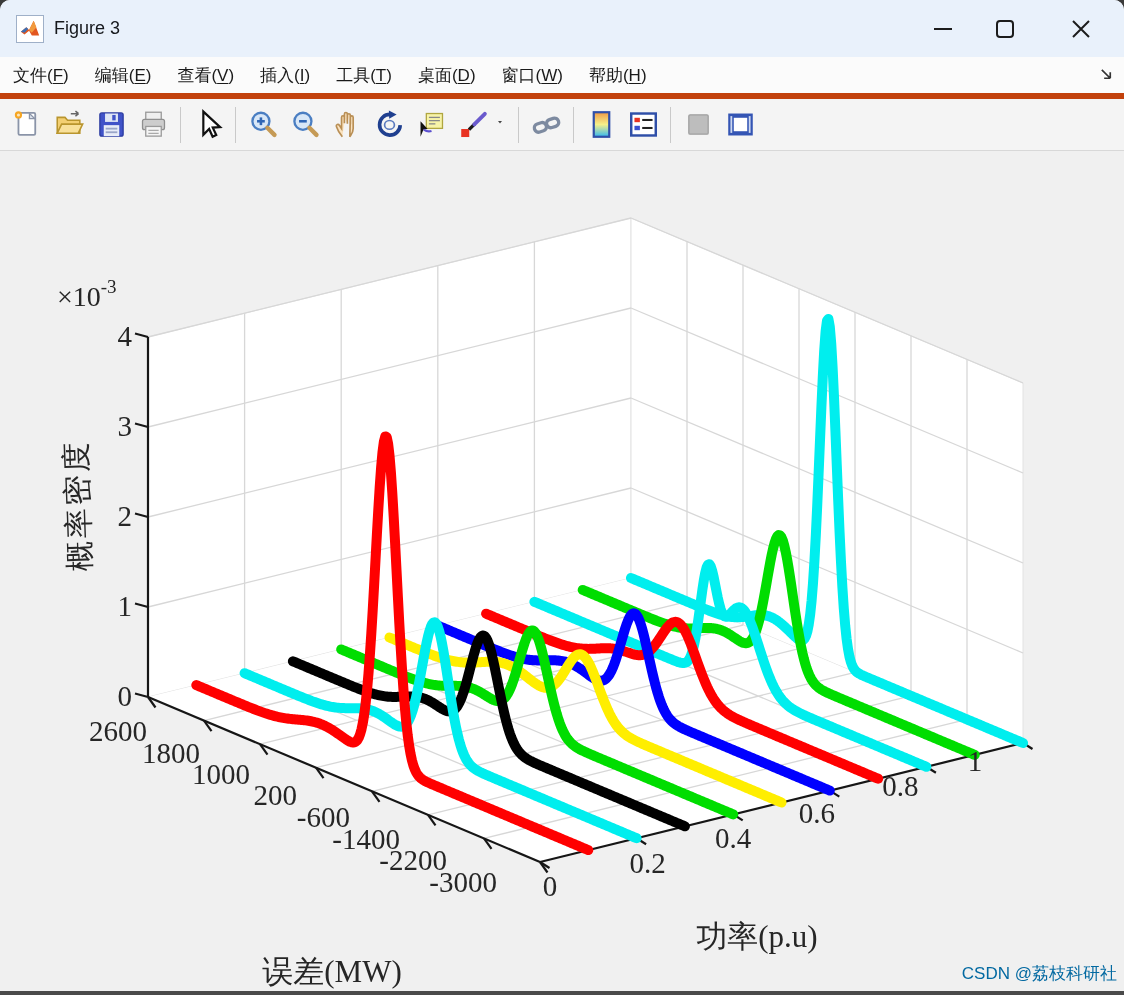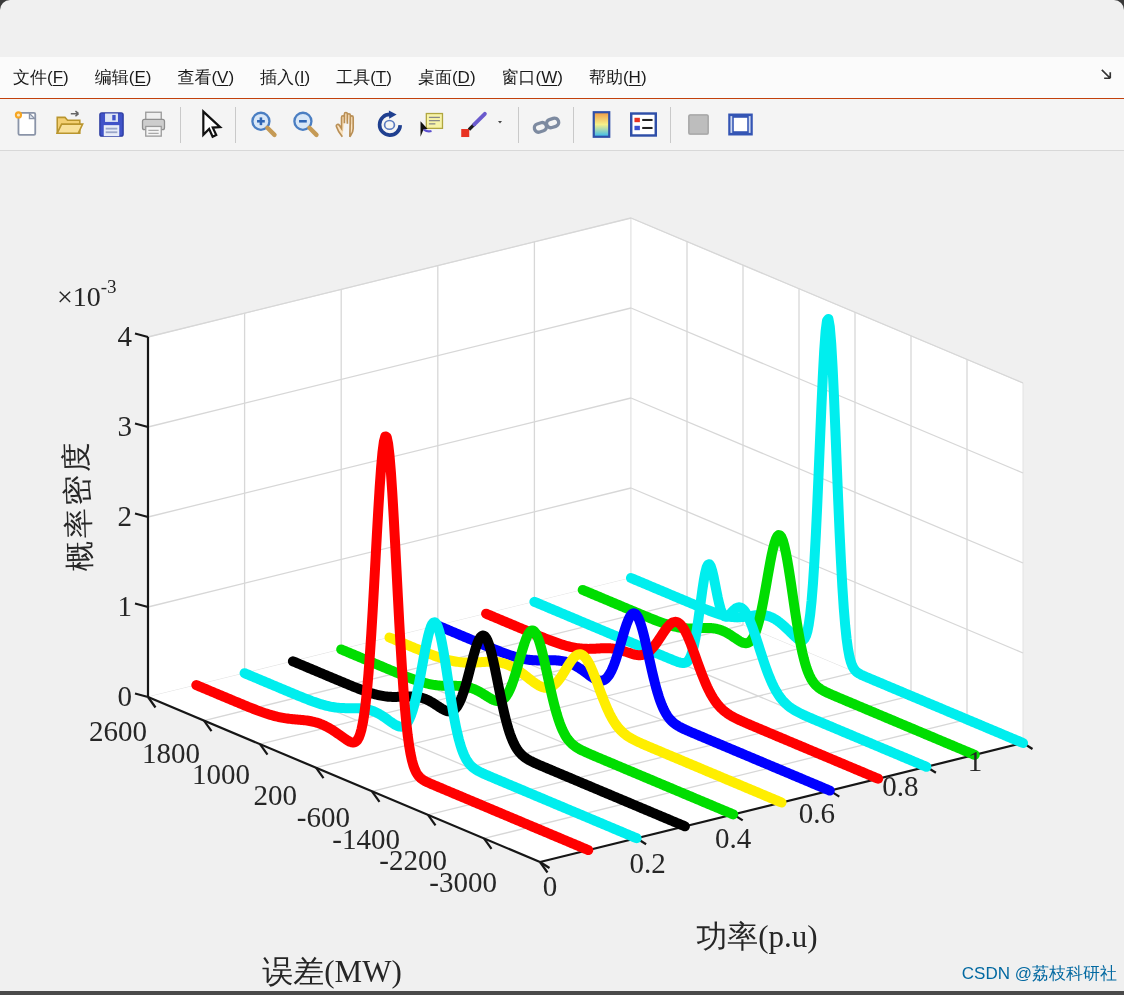--- a/index.html
+++ b/index.html
@@ -11,21 +11,21 @@
               background:#e9f1fb; display:flex; align-items:center; }
   .app-icon { width:28px; height:28px; margin-left:16px; background:#fff;
               border:1px solid #9fb0c8; display:flex; align-items:center; justify-content:center; }
   .title-text { margin-left:10px; font-size:18px; color:#16181c; }
   .win-controls { position:absolute; right:0; top:0; height:57px; display:flex; align-items:center; }
   .wbtn { width:62px; height:57px; display:flex; align-items:center; justify-content:center;
           cursor:default; color:#1c1c1c; }
   .wbtn svg { display:block; }
   
   .menubar { position:absolute; left:0; top:57px; width:100%; height:42px; background:#fbfbfb;
-             border-bottom:1px solid #c2410c; display:flex; align-items:center;
+             border-bottom:6px solid #c2410c; display:flex; align-items:center;
              font-size:17px; color:#1a1a1a;text-align:center; }
   .menu-item { padding:4px 13px; white-space:nowrap; }
   .menu-item u { text-underline-offset:2px; }
   .menu-overflow { position:absolute; right:10px; top:10px; color:#333; }
   
   .toolbar { position:absolute; left:0; top:99px; width:100%; height:52px; background:#f4f4f4;
              border-bottom:1px solid #d8d8d8; display:flex; align-items:center; padding-left:6px; }
   .tbtn { width:42px; height:42px; display:flex; align-items:center; justify-content:center; }
   .tbtn.narrow { width:18px; }
   .tbtn svg { width:31px; height:31px; }
@@ -36,20 +36,47 @@
   .figure-area svg text { font-family:"Liberation Serif", serif; fill:#262626; }
   .watermark { position:absolute; right:7px; bottom:6px; font-size:17px; color:#0369a1;
                font-family:"Liberation Sans", sans-serif; }
   .bottom-strip { position:absolute; left:0; bottom:0; width:100%; height:4px; background:#4a4a4a; }
 </style>
 </head>
 <body>
 
 <div class="window">
 
+  <div class="titlebar">
+    <div class="app-icon">
+      <svg width="22" height="22" viewBox="0 0 24 24">
+        <path d="M2 15 L8 10 L11 13 L16 3 L22 19 L14 19 L11 14 L6 18 Z" fill="#e2561f"></path>
+        <path d="M2 15 L8 10 L10 12 L6 16 Z" fill="#3b6fb5"></path>
+        <path d="M16 3 L19 10 L14 16 L11 13 Z" fill="#f19a3e"></path>
+      </svg>
+    </div>
+    <span class="title-text">Figure 3</span>
+    <div class="win-controls">
+      <div class="wbtn">
+        <svg width="24" height="24" viewBox="0 0 24 24">
+            <line x1="3" y1="12" x2="21" y2="12" stroke="#1c1c1c" stroke-width="2"></line>
+          </svg>
+      </div>
+      <div class="wbtn" style="margin-right:14px;">
+        <svg width="24" height="24" viewBox="0 0 24 24">
+            <rect x="4" y="4" width="16" height="16" rx="3" fill="none" stroke="#1c1c1c" stroke-width="2"></rect>
+          </svg>
+      </div>
+      <div class="wbtn" style="margin-right:12px;">
+        <svg width="24" height="24" viewBox="0 0 24 24">
+            <path d="M4 4 L20 20 M20 4 L4 20" stroke="#1c1c1c" stroke-width="2" fill="none"></path>
+          </svg>
+      </div>
+    </div>
+  </div>
 
   <div class="menubar" id="menubar">
     <div class="menu-item">文件(<u>F</u>)</div>
       <div class="menu-item">编辑(<u>E</u>)</div>
       <div class="menu-item">查看(<u>V</u>)</div>
       <div class="menu-item">插入(<u>I</u>)</div>
       <div class="menu-item">工具(<u>T</u>)</div>
       <div class="menu-item">桌面(<u>D</u>)</div>
       <div class="menu-item">窗口(<u>W</u>)</div>
       <div class="menu-item">帮助(<u>H</u>)</div>

